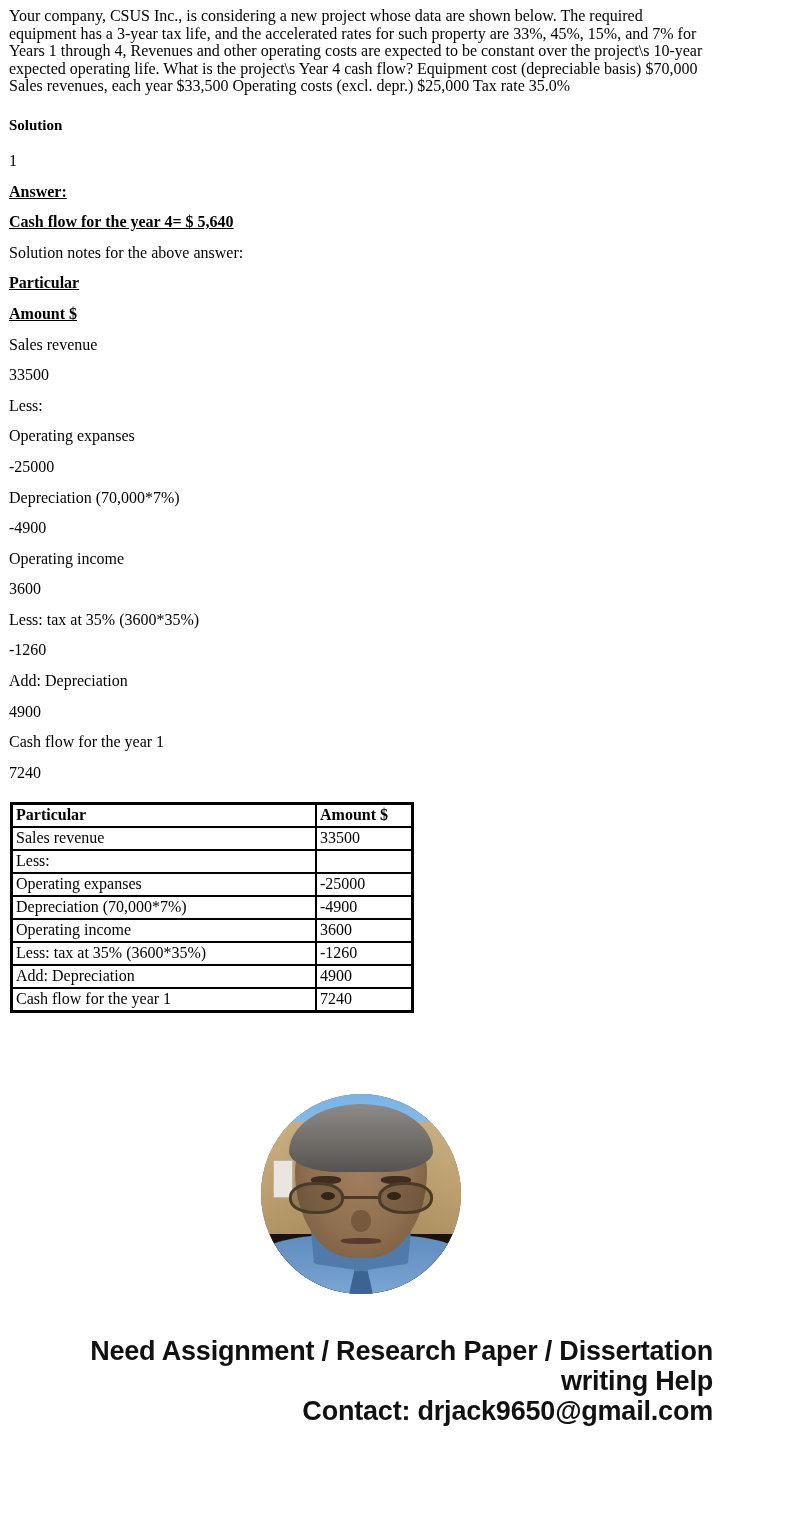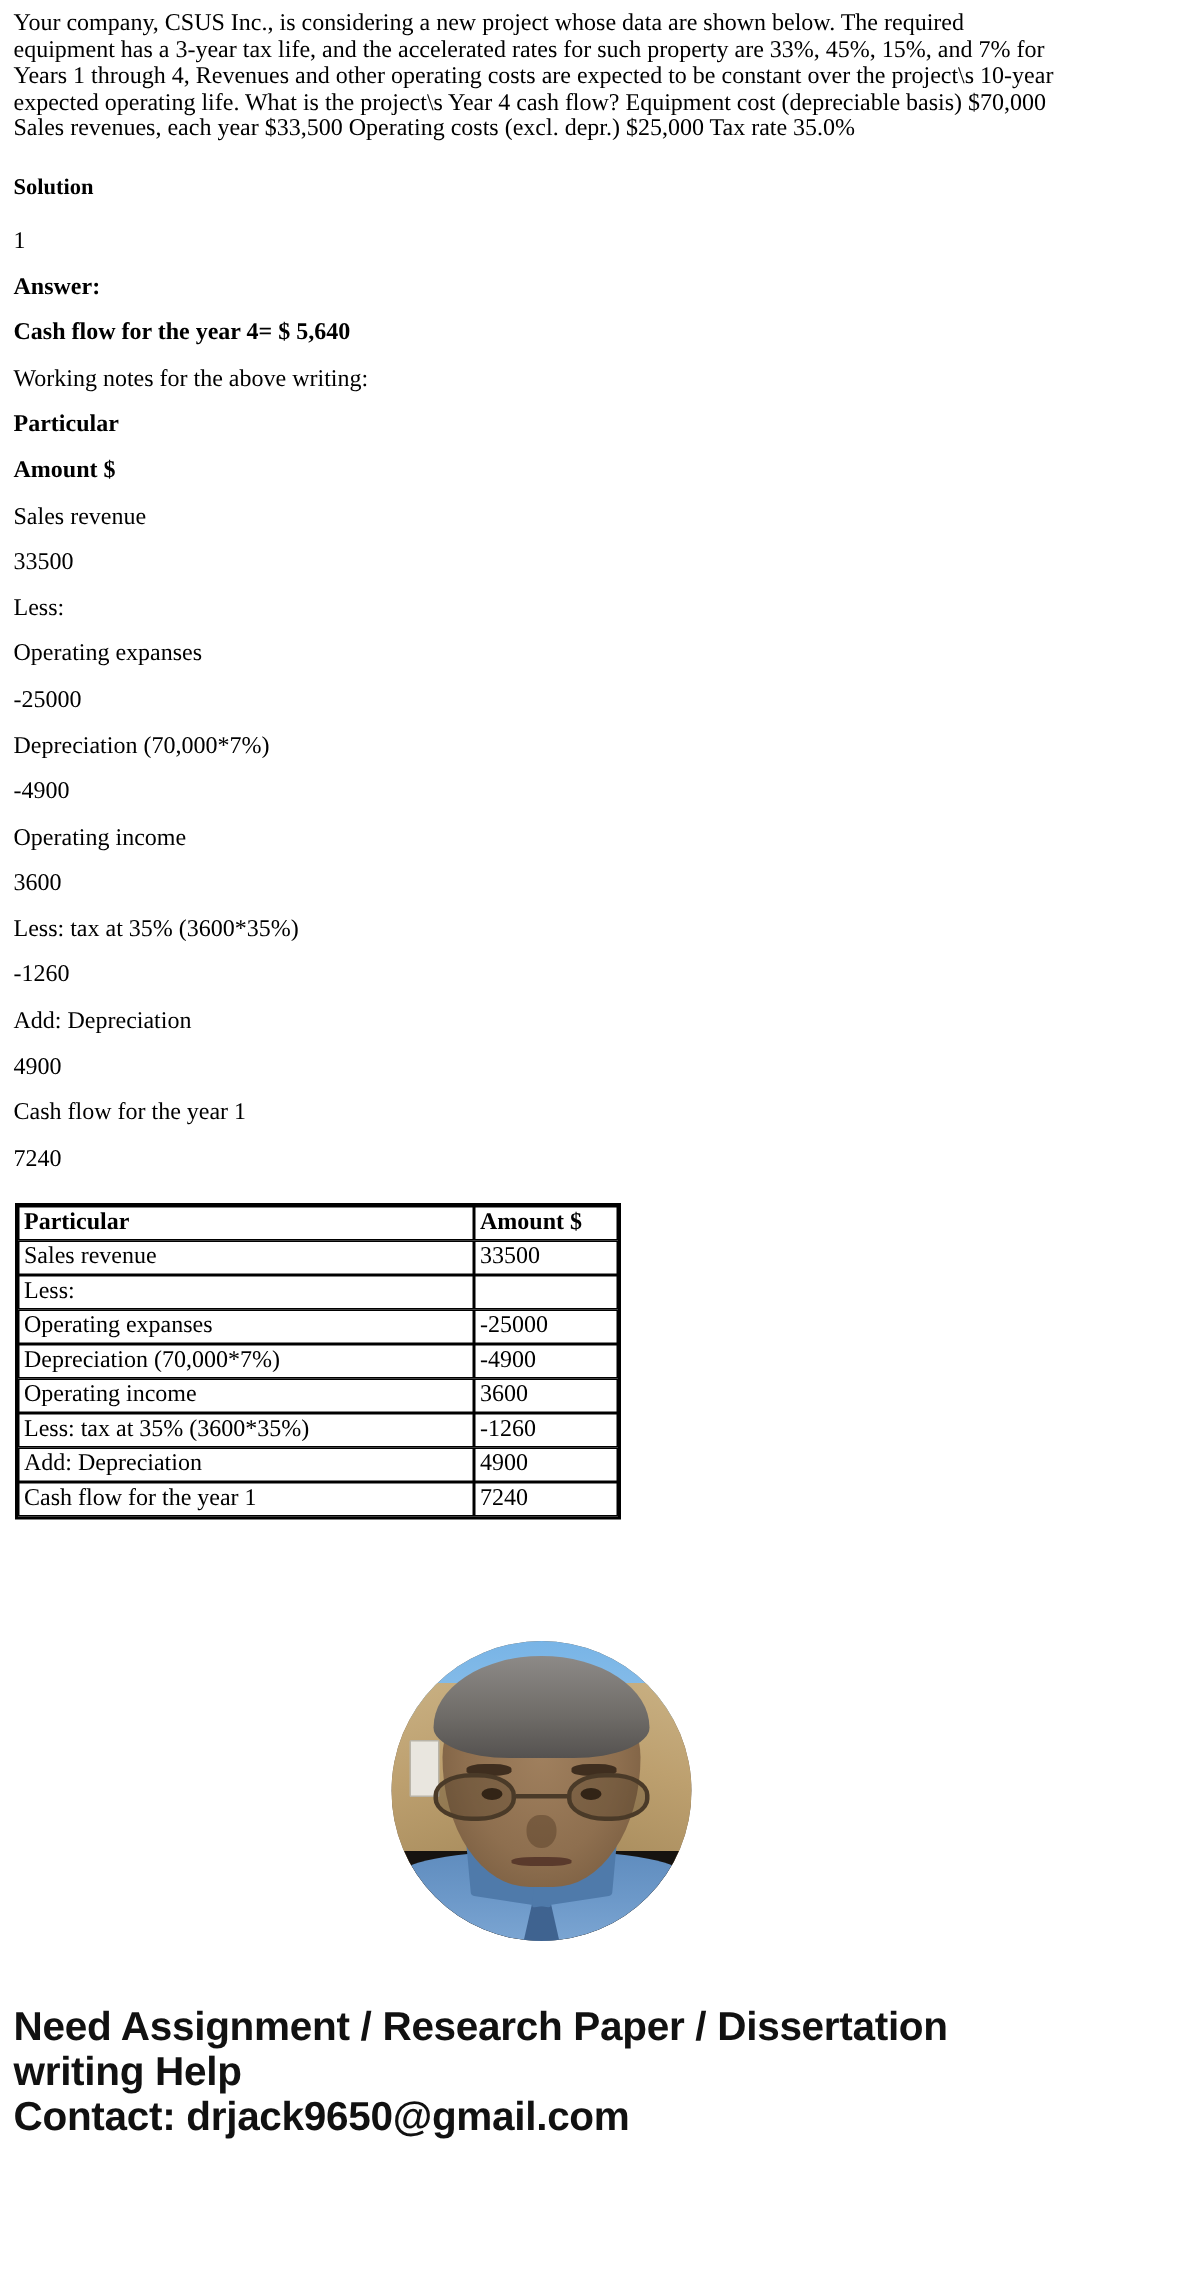--- a/index.html
+++ b/index.html
@@ -30,20 +30,21 @@
     padding: 6px 0 7px 0;
     text-align: left;
     word-spacing: 0px;
   }
   p.question {
     padding-top: 7px;
     padding-bottom: 8px;
   }
   p.bold {
     font-weight: bold;
+    text-decoration: underline;
   }
   h3.solution-heading {
     font-size: 15px;
     line-height: 22px;
     font-weight: bold;
     margin: 0;
     padding: 11px 0 10px 0;
   }
 
   
@@ -178,21 +179,21 @@
     background: rgba(95,70,46,0.55); border-radius: 45% 45% 50% 50%;
   }
   .av-mouth {
     position: absolute; left: 40%; top: 72%; width: 20%; height: 3%;
     background: #5a3a2c; border-radius: 40%;
   }
 
   
   .footer {
     margin-top: 42px;
-    text-align: left;
+    text-align: right;
     font-family: "Liberation Sans", "DejaVu Sans", sans-serif;
     font-weight: bold;
     font-size: 27px;
     line-height: 30px;
     letter-spacing: -0.2px;
     color: #111111;
     padding-bottom: 24px;
   }
   .footer .line { display: block; }
 </style>
@@ -204,21 +205,21 @@
   <p class="para question">Your company, CSUS Inc., is considering a new project whose data are shown below. The required equipment has a 3-year tax life, and the accelerated rates for such property are 33%, 45%, 15%, and 7% for Years 1 through 4, Revenues and other operating costs are expected to be constant over the project\s 10-year expected operating life. What is the project\s Year 4 cash flow? Equipment cost (depreciable basis) $70,000 Sales revenues, each year $33,500 Operating costs (excl. depr.) $25,000 Tax rate 35.0%</p>
 
   <h3 class="solution-heading">Solution</h3>
 
   <p class="para">1</p>
 
   <p class="para bold">Answer:</p>
 
   <p class="para bold">Cash flow for the year 4= $ 5,640</p>
 
-  <p class="para">Working notes for the above writing:</p>
+  <p class="para">Solution notes for the above answer:</p>
 
   <div id="working-lines">
       <p class="para bold">Particular</p>
       <p class="para bold">Amount $</p>
       <p class="para">Sales revenue</p>
       <p class="para">33500</p>
       <p class="para">Less:</p>
       <p class="para">Operating expanses</p>
       <p class="para">-25000</p>
       <p class="para">Depreciation (70,000*7%)</p>

